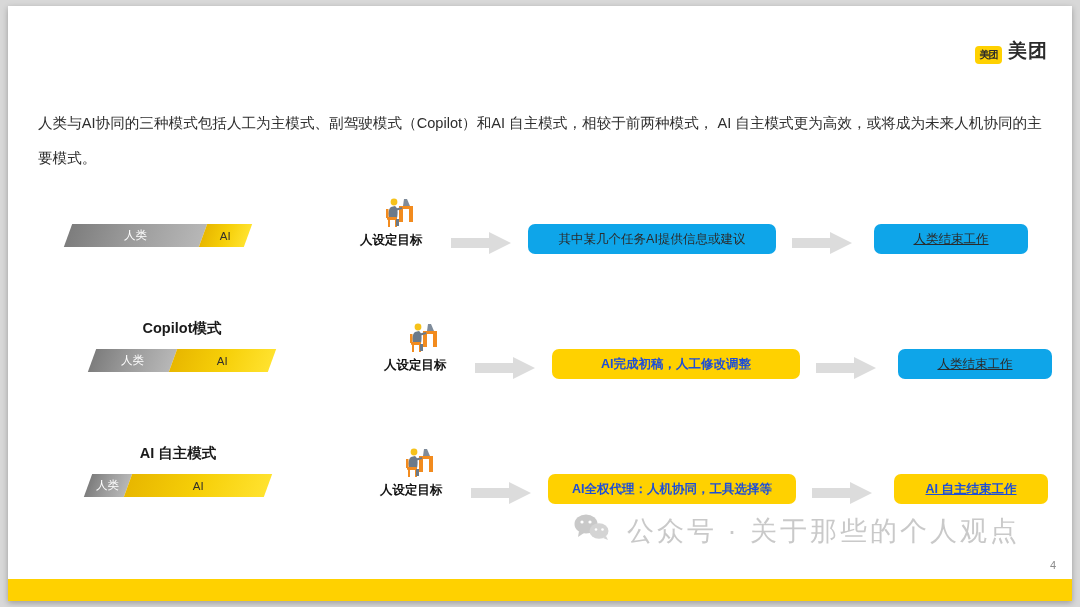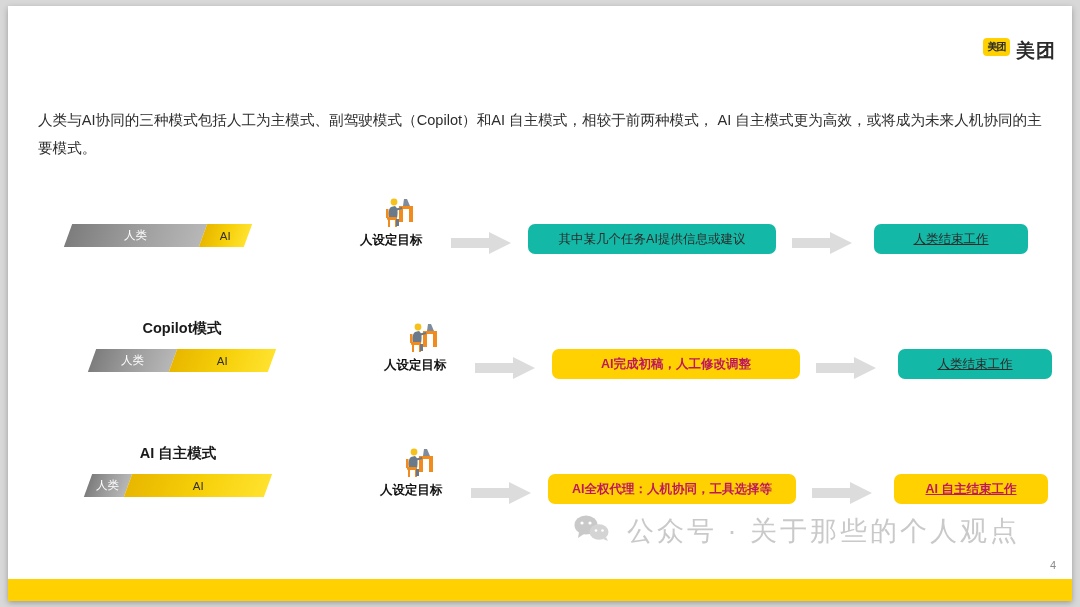--- a/index.html
+++ b/index.html
@@ -23,23 +23,23 @@
     position: absolute;
     left: 28px; top: 22px;
     font-size: 35px;
     font-weight: 700;
     color: #141414;
     letter-spacing: 0.5px;
     white-space: nowrap;
   }
   #brand-logo {
     position: absolute;
-    right: 16px; top: 32px;
-    display: flex;
-    align-items: flex-start;
+    right: 24px; top: 32px;
+    display: flex;
+    align-items: flex-end;
     gap: 6px;
   }
   .logo-badge {
     width: 27px; height: 18px;
     background: #ffd100;
     border-radius: 4px;
     color: #2a2a2a;
     font-size: 10px;
     font-weight: 700;
     display: flex;
@@ -53,21 +53,21 @@
     color: #2b2b2b;
     letter-spacing: 1px;
   }
 
   
   #lead-paragraph {
     position: absolute;
     left: 30px; top: 100px;
     width: 1010px;
     font-size: 14.6px;
-    line-height: 28px;
+    line-height: 35px;
     color: #2d2d2d;
   }
 
   
   .mode-row { position: absolute; left: 0; width: 100%; height: 120px; }
   #row-0 { top: 180px; }
   #row-1 { top: 305px; margin-left: 24px; }
   #row-2 { top: 430px; margin-left: 20px; }
 
   .mode-title {
@@ -133,31 +133,30 @@
   .pbox {
     position: absolute;
     height: 30px;
     border-radius: 7px;
     display: flex;
     align-items: center;
     justify-content: center;
     font-size: 12.5px;
     white-space: nowrap;
   }
-  .pbox.grey { background: #14b8a6; color: #2b2b2b; }
-  .pbox.yellow { background: #ffd100; color: #be185d; font-weight: 700; }
+  .pbox.grey { background: #0ea5e9; color: #2b2b2b; }
+  .pbox.yellow { background: #ffd100; color: #1d4ed8; font-weight: 700; }
   .pbox-mid { left: 520px; top: 38px; width: 248px; }
   .pbox-end { left: 866px; top: 38px; width: 154px; text-decoration: underline; }
 
   
   #watermark {
     position: absolute;
     right: 52px; bottom: 52px;
     display: flex;
-    align-items: center;
     gap: 16px;
     color: #c9c9c9;
     font-size: 27px;
     letter-spacing: 3px;
     white-space: nowrap;
   }
   #page-number {
     position: absolute;
     right: 16px; bottom: 30px;
     font-size: 11px;

